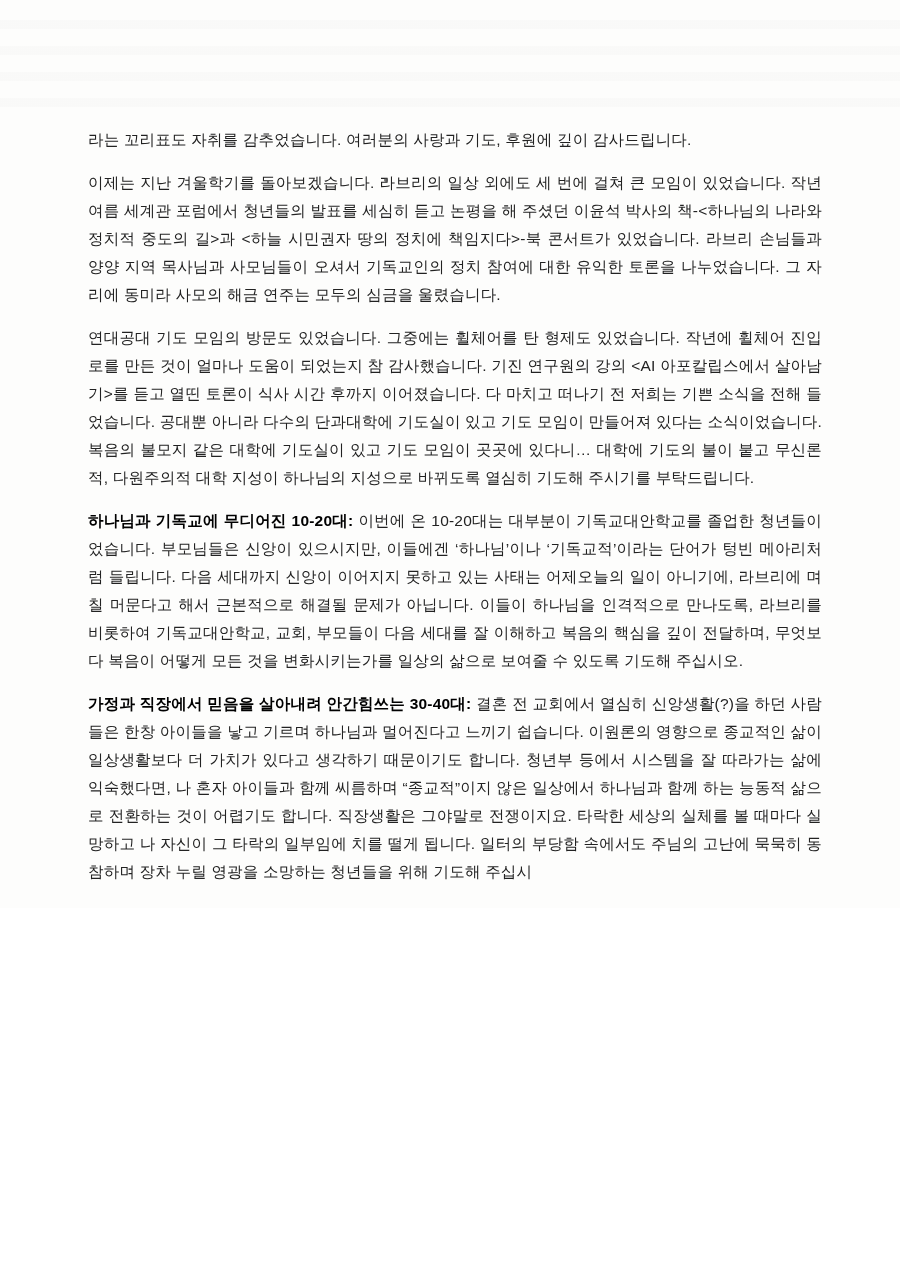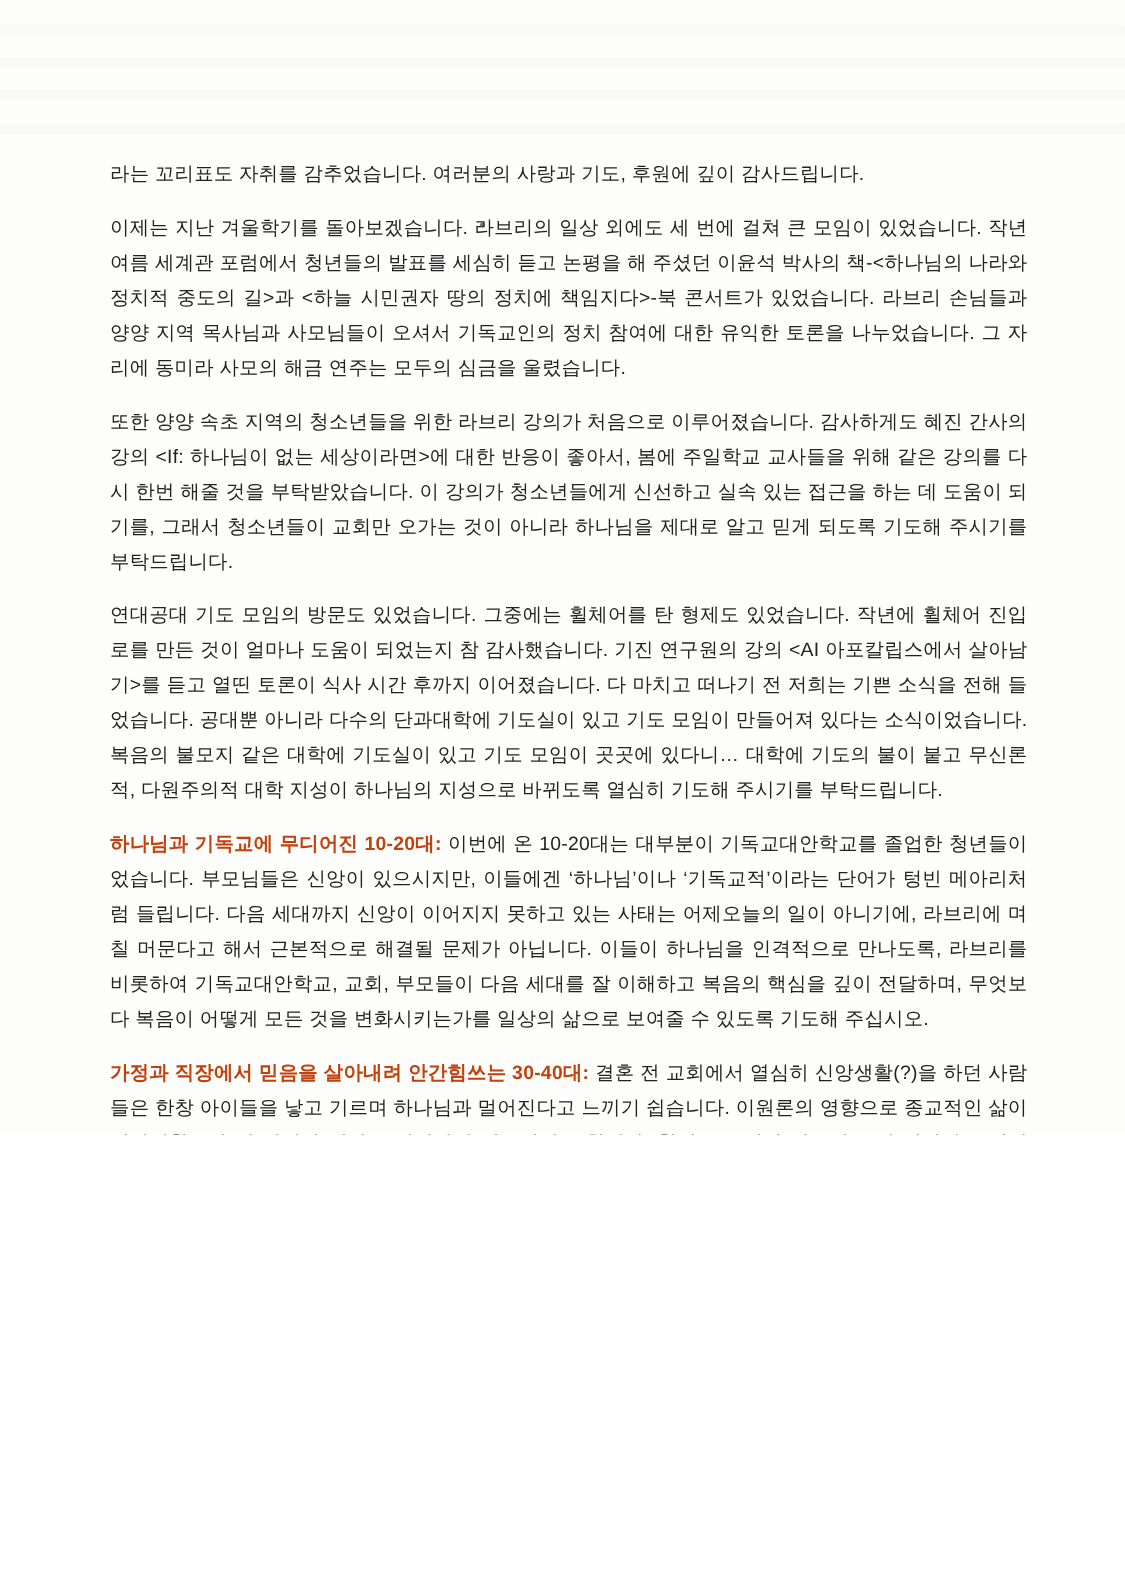--- a/index.html
+++ b/index.html
@@ -25,21 +25,21 @@
   .content p {
     font-size: 15.5px;
     line-height: 28px;
     text-align: justify;
     color: #222222;
     margin-bottom: 15px;
     letter-spacing: 0.2px;
     word-break: normal;
   }
   .content p:last-child { margin-bottom: 0; }
-  .content strong { font-weight: 700; color: #c2410c; }
+  .content strong { font-weight: 700; color: #000000; }
   .page-number {
     position: absolute;
     top: 1196px;
     left: 0;
     right: 0;
     text-align: center;
     font-size: 15px;
     letter-spacing: 3px;
     color: #222222;
     font-family: "Liberation Mono", "DejaVu Sans Mono", monospace;
@@ -76,21 +76,20 @@
 <div class="page">
 
   <div class="bleed-top"></div>
 
   <main class="content">
 
     <p>라는 꼬리표도 자취를 감추었습니다. 여러분의 사랑과 기도, 후원에 깊이 감사드립니다.</p>
 
     <p>이제는 지난 겨울학기를 돌아보겠습니다. 라브리의 일상 외에도 세 번에 걸쳐 큰 모임이 있었습니다. 작년 여름 세계관 포럼에서 청년들의 발표를 세심히 듣고 논평을 해 주셨던 이윤석 박사의 책-&lt;하나님의 나라와 정치적 중도의 길&gt;과 &lt;하늘 시민권자 땅의 정치에 책임지다&gt;-북 콘서트가 있었습니다. 라브리 손님들과 양양 지역 목사님과 사모님들이 오셔서 기독교인의 정치 참여에 대한 유익한 토론을 나누었습니다. 그 자리에 동미라 사모의 해금 연주는 모두의 심금을 울렸습니다.</p>
 
-    <p>또한 양양 속초 지역의 청소년들을 위한 라브리 강의가 처음으로 이루어졌습니다. 감사하게도 혜진 간사의 강의 &lt;If: 하나님이 없는 세상이라면&gt;에 대한 반응이 좋아서, 봄에 주일학교 교사들을 위해 같은 강의를 다시 한번 해줄 것을 부탁받았습니다. 이 강의가 청소년들에게 신선하고 실속 있는 접근을 하는 데 도움이 되기를, 그래서 청소년들이 교회만 오가는 것이 아니라 하나님을 제대로 알고 믿게 되도록 기도해 주시기를 부탁드립니다.</p>
 
     <p>연대공대 기도 모임의 방문도 있었습니다. 그중에는 휠체어를 탄 형제도 있었습니다. 작년에 휠체어 진입로를 만든 것이 얼마나 도움이 되었는지 참 감사했습니다. 기진 연구원의 강의 &lt;AI 아포칼립스에서 살아남기&gt;를 듣고 열띤 토론이 식사 시간 후까지 이어졌습니다. 다 마치고 떠나기 전 저희는 기쁜 소식을 전해 들었습니다. 공대뿐 아니라 다수의 단과대학에 기도실이 있고 기도 모임이 만들어져 있다는 소식이었습니다. 복음의 불모지 같은 대학에 기도실이 있고 기도 모임이 곳곳에 있다니… 대학에 기도의 불이 붙고 무신론적, 다원주의적 대학 지성이 하나님의 지성으로 바뀌도록 열심히 기도해 주시기를 부탁드립니다.</p>
 
 
     <p><strong>하나님과 기독교에 무디어진 10-20대:</strong><span> 이번에 온 10-20대는 대부분이 기독교대안학교를 졸업한 청년들이었습니다. 부모님들은 신앙이 있으시지만, 이들에겐 ‘하나님’이나 ‘기독교적’이라는 단어가 텅빈 메아리처럼 들립니다. 다음 세대까지 신앙이 이어지지 못하고 있는 사태는 어제오늘의 일이 아니기에, 라브리에 며칠 머문다고 해서 근본적으로 해결될 문제가 아닙니다. 이들이 하나님을 인격적으로 만나도록, 라브리를 비롯하여 기독교대안학교, 교회, 부모들이 다음 세대를 잘 이해하고 복음의 핵심을 깊이 전달하며, 무엇보다 복음이 어떻게 모든 것을 변화시키는가를 일상의 삶으로 보여줄 수 있도록 기도해 주십시오.</span></p>
 
     <p><strong>가정과 직장에서 믿음을 살아내려 안간힘쓰는 30-40대:</strong><span> 결혼 전 교회에서 열심히 신앙생활(?)을 하던 사람들은 한창 아이들을 낳고 기르며 하나님과 멀어진다고 느끼기 쉽습니다. 이원론의 영향으로 종교적인 삶이 일상생활보다 더 가치가 있다고 생각하기 때문이기도 합니다. 청년부 등에서 시스템을 잘 따라가는 삶에 익숙했다면, 나 혼자 아이들과 함께 씨름하며 “종교적”이지 않은 일상에서 하나님과 함께 하는 능동적 삶으로 전환하는 것이 어렵기도 합니다. 직장생활은 그야말로 전쟁이지요. 타락한 세상의 실체를 볼 때마다 실망하고 나 자신이 그 타락의 일부임에 치를 떨게 됩니다. 일터의 부당함 속에서도 주님의 고난에 묵묵히 동참하며 장차 누릴 영광을 소망하는 청년들을 위해 기도해 주십시</span></p>
 
   </main>
 

